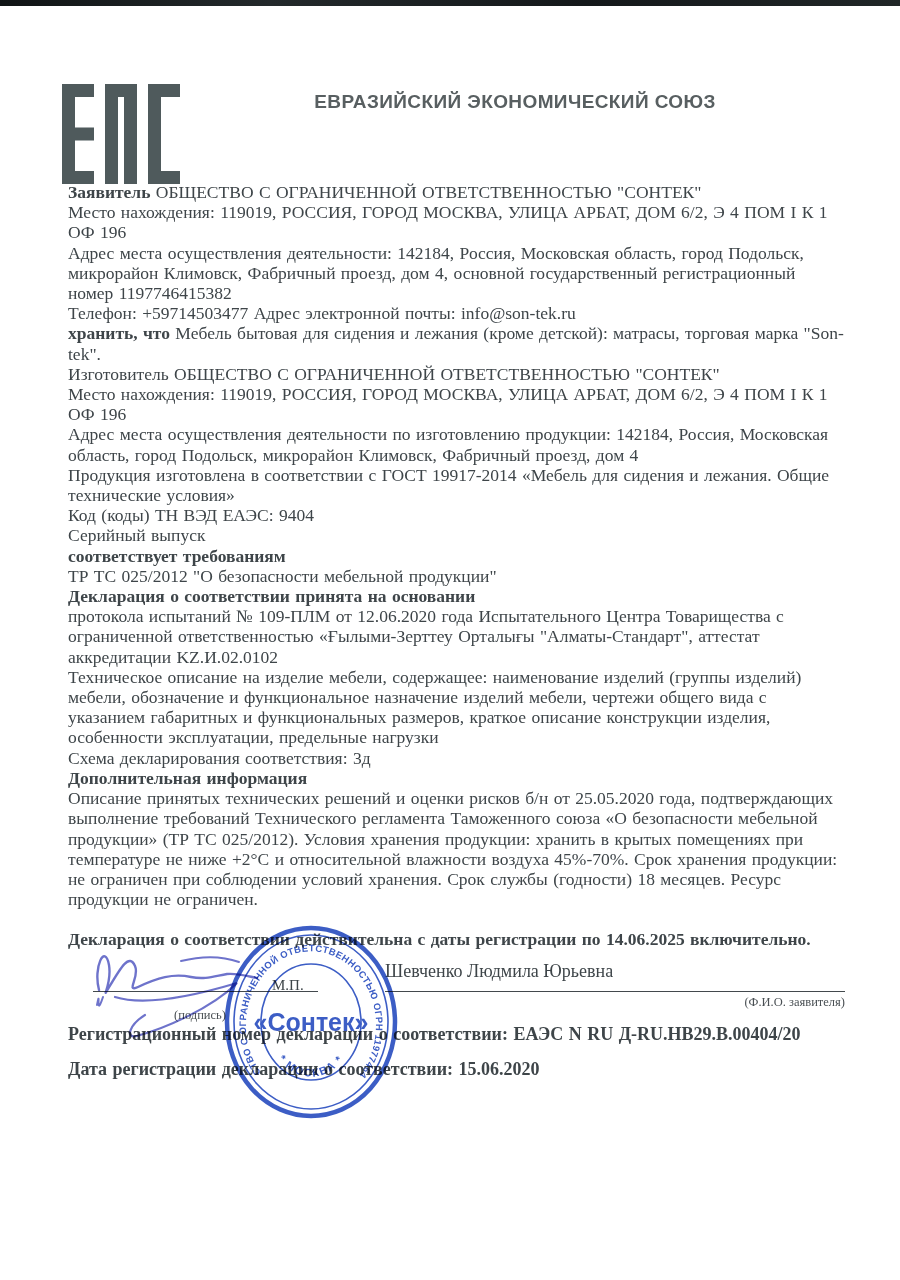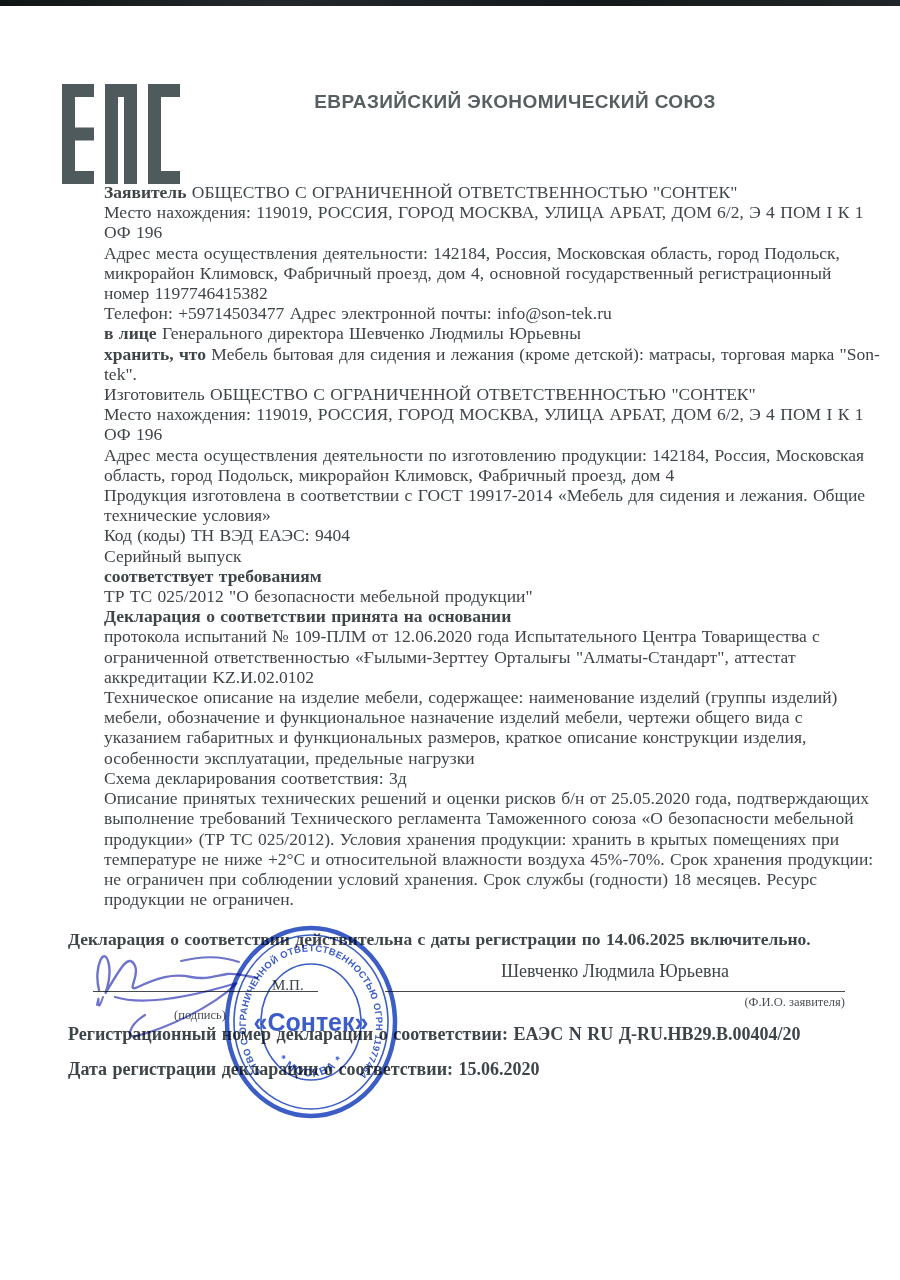--- a/index.html
+++ b/index.html
@@ -15,33 +15,33 @@
   .eac{position:absolute;left:62px;top:84px;width:118px;height:100px;}
   
   .title{
     position:absolute;left:175px;right:45px;top:89px;text-align:center;
     font-family:"Liberation Sans", sans-serif;font-weight:bold;
     font-size:19px;line-height:25px;color:#585f61;letter-spacing:.4px;
   }
   
   .doc-body{
     position:absolute;left:68px;top:182px;width:778px;
-    font-size:17.5px;line-height:20.2px;word-spacing:1px;color:#3e4549;margin-left:36px;
+    font-size:17.5px;line-height:20.2px;word-spacing:1px;color:#3e4549;
   }
   .bp{margin:0;}
   .p-lead{font-weight:bold;}
   .validity{
     position:absolute;left:68px;top:929px;width:784px;
     font-size:17.5px;font-weight:bold;color:#3e4549;word-spacing:1px;
   }
   
   .sig-line{position:absolute;left:93px;top:991px;width:225px;border-top:1.6px solid #43494d;}
   .fio-line{position:absolute;left:385px;top:991px;width:460px;border-top:1.6px solid #43494d;}
   .sign-label{position:absolute;left:120px;top:995px;width:160px;text-align:center;font-size:12.5px;color:#4a5054;margin-top:13px;}
-  .fio-name{position:absolute;left:385px;top:961px;width:460px;text-align:center;font-size:18px;color:#3e4549;}
+  .fio-name{position:absolute;left:385px;top:961px;width:460px;font-size:18px;color:#3e4549;}
   .fio-label{position:absolute;left:385px;top:995px;width:460px;text-align:right;font-size:12.5px;color:#4a5054;}
   .mp-note{position:absolute;left:272px;top:977px;font-size:15px;color:#3e4549;}
   
   .reg-line{position:absolute;left:68px;width:800px;font-size:18px;font-weight:bold;color:#3e4549;word-spacing:1px;}
   .reg-number{top:1024px;}
   .reg-date{top:1059px;}
   
   .stamp{position:absolute;left:222px;top:922px;width:178px;height:200px;mix-blend-mode:multiply;opacity:.92;}
   .stamp text{fill:#2b4fc0;}
   .signature{position:absolute;left:85px;top:933px;width:250px;height:105px;mix-blend-mode:multiply;opacity:.88;}
@@ -70,34 +70,34 @@
 
 <div class="title">
   <div>ЕВРАЗИЙСКИЙ ЭКОНОМИЧЕСКИЙ СОЮЗ</div>
 </div>
 
 <div class="doc-body">
   <p class="bp"><span class="p-lead">Заявитель</span><span> ОБЩЕСТВО С ОГРАНИЧЕННОЙ ОТВЕТСТВЕННОСТЬЮ "СОНТЕК"</span></p>
   <p class="bp"><span class="p-lead"></span><span>Место нахождения: 119019, РОССИЯ, ГОРОД МОСКВА, УЛИЦА АРБАТ, ДОМ 6/2, Э 4 ПОМ I К 1 ОФ 196</span></p>
   <p class="bp"><span class="p-lead"></span><span>Адрес места осуществления деятельности: 142184, Россия, Московская область, город Подольск, микрорайон Климовск, Фабричный проезд, дом 4, основной государственный регистрационный номер 1197746415382</span></p>
   <p class="bp"><span class="p-lead"></span><span>Телефон: +59714503477 Адрес электронной почты: info@son-tek.ru</span></p>
-  <p class="bp"><span class="p-lead">в лице</span><span> Генерального директора Шевченко Людмилы Юрьевны</span></p>
   <p class="bp"><span class="p-lead">хранить, что</span><span> Мебель бытовая для сидения и лежания (кроме детской): матрасы, торговая марка "Son-tek".</span></p>
   <p class="bp"><span class="p-lead"></span><span>Изготовитель ОБЩЕСТВО С ОГРАНИЧЕННОЙ ОТВЕТСТВЕННОСТЬЮ "СОНТЕК"</span></p>
   <p class="bp"><span class="p-lead"></span><span>Место нахождения: 119019, РОССИЯ, ГОРОД МОСКВА, УЛИЦА АРБАТ, ДОМ 6/2, Э 4 ПОМ I К 1 ОФ 196</span></p>
   <p class="bp"><span class="p-lead"></span><span>Адрес места осуществления деятельности по изготовлению продукции: 142184, Россия, Московская область, город Подольск, микрорайон Климовск, Фабричный проезд, дом 4</span></p>
   <p class="bp"><span class="p-lead"></span><span>Продукция изготовлена в соответствии с ГОСТ 19917-2014 «Мебель для сидения и лежания. Общие технические условия»</span></p>
   <p class="bp"><span class="p-lead"></span><span>Код (коды) ТН ВЭД ЕАЭС: 9404</span></p>
   <p class="bp"><span class="p-lead"></span><span>Серийный выпуск</span></p>
   <p class="bp"><span class="p-lead">соответствует требованиям</span><span></span></p>
   <p class="bp"><span class="p-lead"></span><span>ТР ТС 025/2012 "О безопасности мебельной продукции"</span></p>
   <p class="bp"><span class="p-lead">Декларация о соответствии принята на основании</span><span></span></p>
   <p class="bp"><span class="p-lead"></span><span>протокола испытаний № 109-ПЛМ от 12.06.2020 года Испытательного Центра Товарищества с ограниченной ответственностью «Ғылыми-Зерттеу Орталығы "Алматы-Стандарт", аттестат аккредитации KZ.И.02.0102</span></p>
   <p class="bp"><span class="p-lead"></span><span>Техническое описание на изделие мебели, содержащее: наименование изделий (группы изделий) мебели, обозначение и функциональное назначение изделий мебели, чертежи общего вида с указанием габаритных и функциональных размеров, краткое описание конструкции изделия, особенности эксплуатации, предельные нагрузки</span></p>
   <p class="bp"><span class="p-lead"></span><span>Схема декларирования соответствия: 3д</span></p>
+  <p class="bp"><span class="p-lead">Дополнительная информация</span><span></span></p>
   <p class="bp"><span class="p-lead"></span><span>Описание принятых технических решений и оценки рисков б/н от 25.05.2020 года, подтверждающих выполнение требований Технического регламента Таможенного союза «О безопасности мебельной продукции» (ТР ТС 025/2012). Условия хранения продукции: хранить в крытых помещениях при температуре не ниже +2°С и относительной влажности воздуха 45%-70%. Срок хранения продукции: не ограничен при соблюдении условий хранения. Срок службы (годности) 18 месяцев. Ресурс продукции не ограничен.</span></p>
 </div>
 
 <div class="validity">Декларация о соответствии действительна с даты регистрации по 14.06.2025 включительно.</div>
 
 <div class="sig-line"></div>
 <div class="fio-line"></div>
 <div class="sign-label">(подпись)</div>
 <div class="fio-name">Шевченко Людмила Юрьевна</div>
 <div class="fio-label">(Ф.И.О. заявителя)</div>

